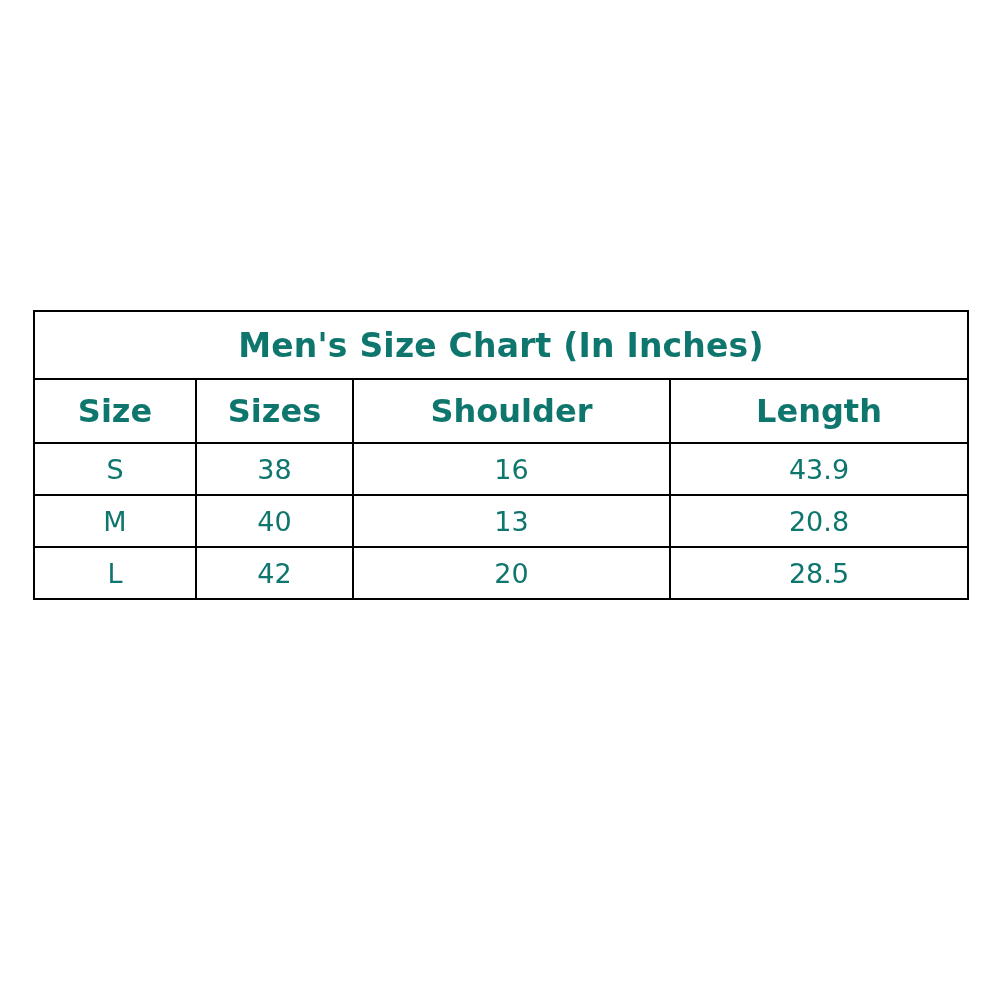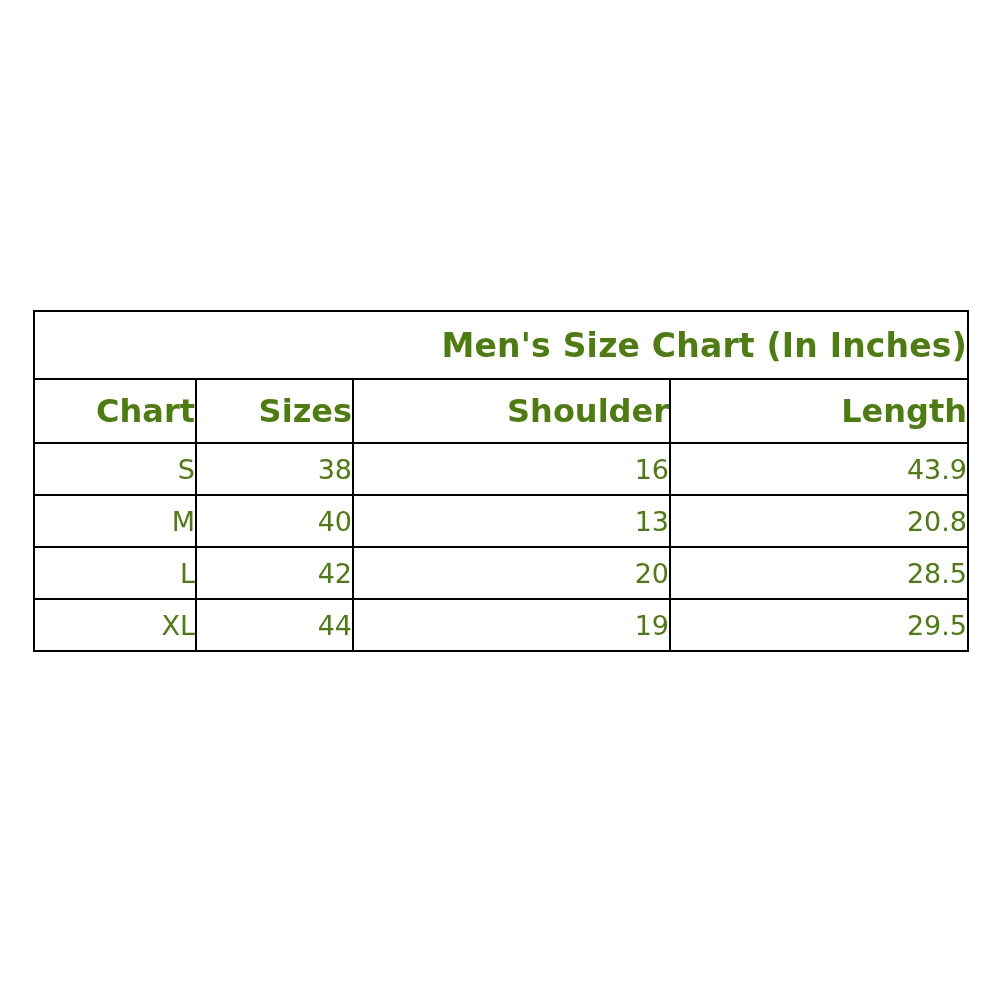--- a/index.html
+++ b/index.html
@@ -21,23 +21,23 @@
     width: 934px;
   }
   table.size-chart {
     border-collapse: collapse;
     table-layout: fixed;
     width: 934px;
     background: #ffffff;
   }
   table.size-chart td {
     border: 2px solid #000000;
-    text-align: right;
+    text-align: center;
     vertical-align: middle;
-    color: #4d7c0f;
+    color: #0f766e;
     padding: 0;
   }
   .title-cell {
     height: 66px;
     font-size: 33px;
     font-weight: bold;
     letter-spacing: 0.2px;
   }
   .header-cell {
     height: 62px;
@@ -63,21 +63,21 @@
       <col class="c-size">
       <col class="c-chest">
       <col class="c-shoulder">
       <col class="c-length">
     </colgroup>
     <tbody>
       <tr>
         <td class="title-cell" colspan="4">Men's  Size Chart (In Inches)</td>
       </tr>
       <tr>
-        <td class="header-cell">Chart</td>
+        <td class="header-cell">Size</td>
         <td class="header-cell">Sizes</td>
         <td class="header-cell">Shoulder</td>
         <td class="header-cell">Length</td>
       </tr>
       <tr>
         <td class="data-cell">S</td>
         <td class="data-cell">38</td>
         <td class="data-cell">16</td>
         <td class="data-cell">43.9</td>
       </tr>
@@ -86,21 +86,15 @@
         <td class="data-cell">40</td>
         <td class="data-cell">13</td>
         <td class="data-cell">20.8</td>
       </tr>
       <tr>
         <td class="data-cell">L</td>
         <td class="data-cell">42</td>
         <td class="data-cell">20</td>
         <td class="data-cell">28.5</td>
       </tr>
-      <tr>
-        <td class="data-cell">XL</td>
-        <td class="data-cell">44</td>
-        <td class="data-cell">19</td>
-        <td class="data-cell">29.5</td>
-      </tr>
     </tbody>
   </table>
 </div>
 
 </body></html>

